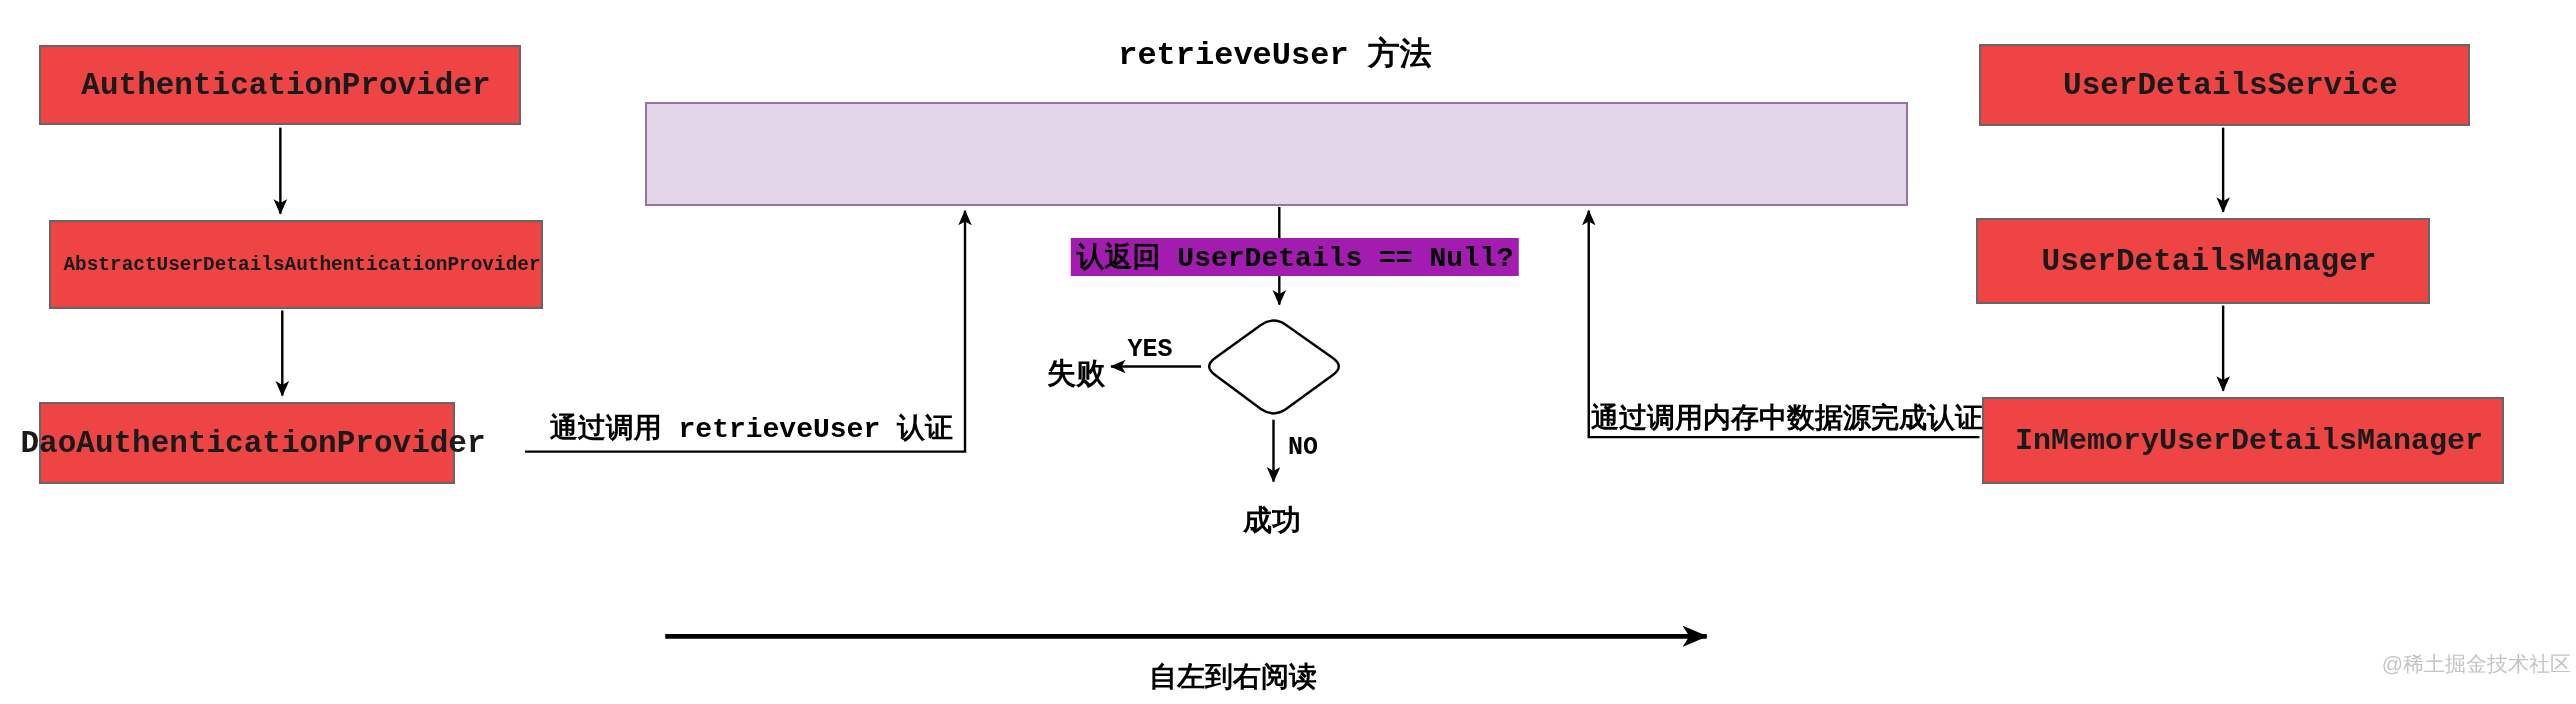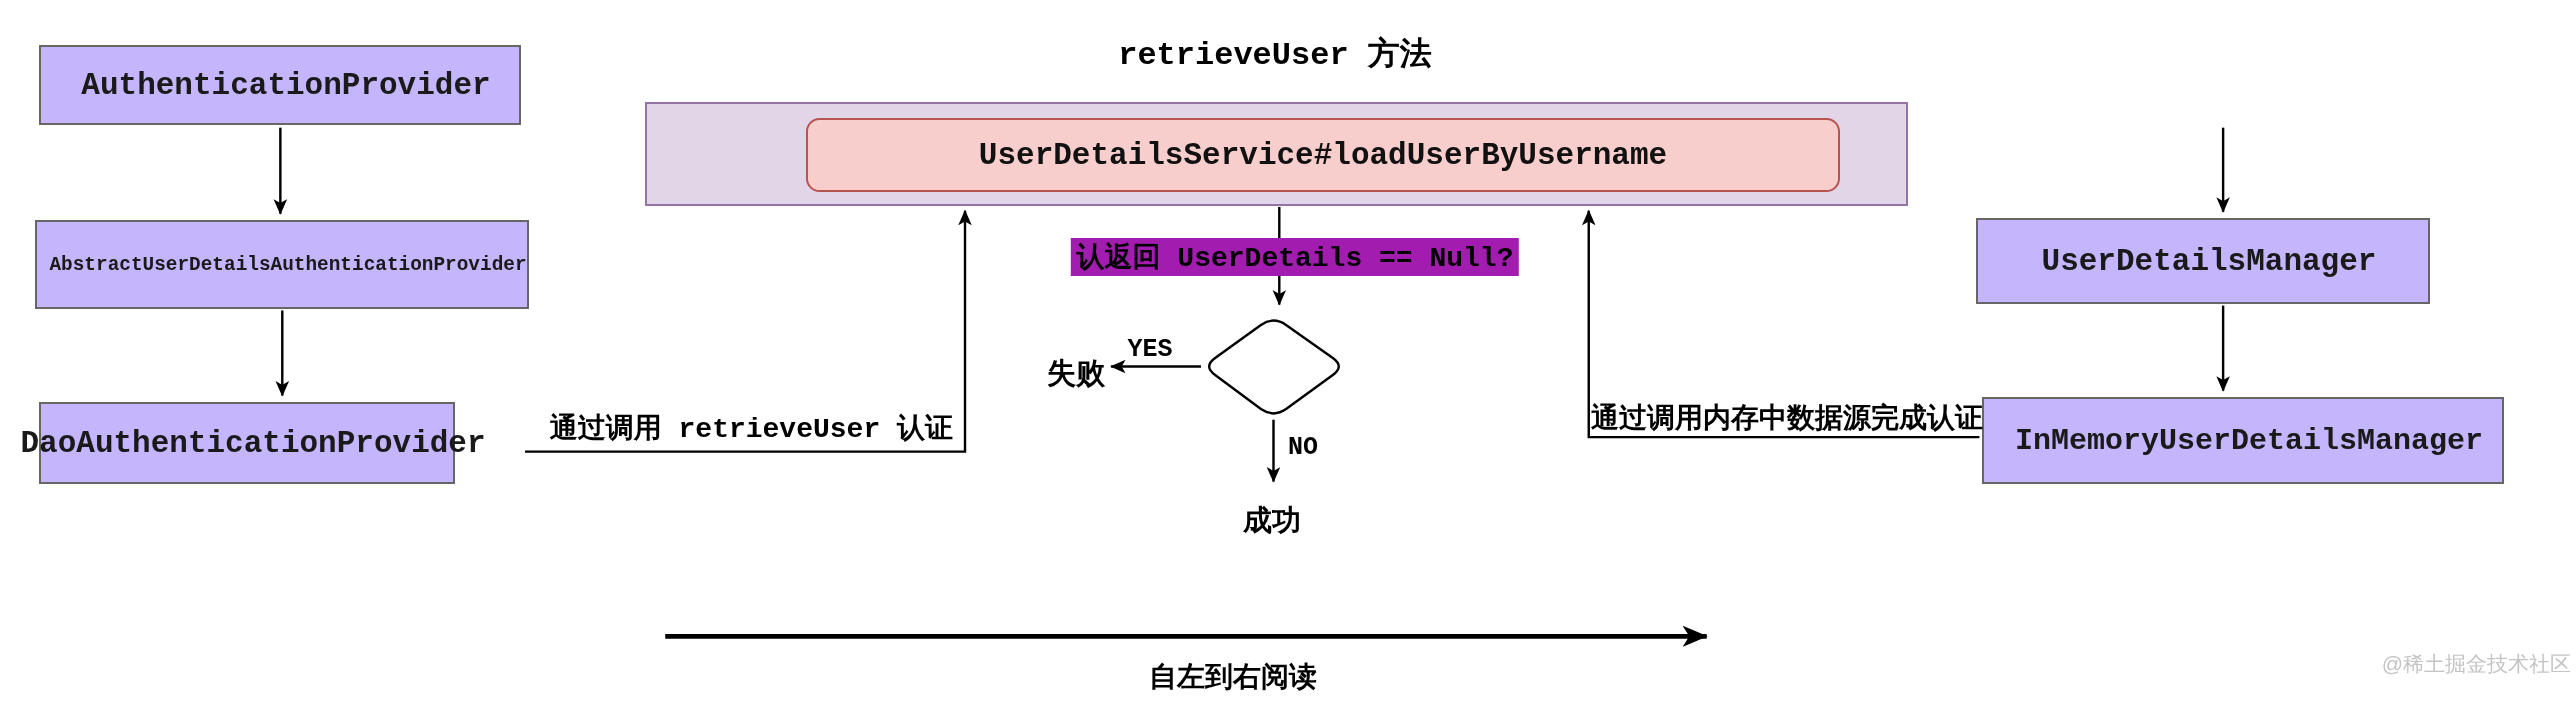--- a/index.html
+++ b/index.html
@@ -13,21 +13,21 @@
     overflow: hidden;
   }
   .svg-layer {
     position: absolute;
     left: 0; top: 0;
     width: 2576px; height: 704px;
     pointer-events: none;
   }
   .node {
     position: absolute;
-    background: #c4b5fd;
+    background: #ef4444;
     border: 2.9px solid #666666;
     display: flex;
     align-items: center;
     justify-content: center;
     text-align: center;
     color: #1a1a1a;
     font-family: "Liberation Mono", "DejaVu Sans Mono", monospace;
     font-weight: 700;
     padding-left: 12px;
   }
@@ -36,21 +36,21 @@
   .cjk { font-family: "Liberation Sans", "DejaVu Sans", sans-serif; font-weight: 700; }
   .label {
     position: absolute;
     color: #000000;
     white-space: nowrap;
   }
   .centered { transform: translateX(-50%); }
 
   
   .node-l1 { left: 39px;   top: 45px;  width: 482px; height: 80px; font-size: 31px; }
-  .node-l2 { left: 35px;   top: 220px; width: 494px; height: 89px; font-size: 19.4px; }
+  .node-l2 { left: 49px;   top: 220px; width: 494px; height: 89px; font-size: 19.4px; }
   .node-l3 { left: 39px;   top: 402px; width: 416px; height: 82px; font-size: 31px; }
   
   .node-r1 { left: 1979px; top: 44px;  width: 491px; height: 82px; font-size: 31px; }
   .node-r2 { left: 1976px; top: 218px; width: 454px; height: 86px; font-size: 31px; }
   .node-r3 { left: 1982px; top: 397px; width: 522px; height: 87px; font-size: 30px; }
 
   .container-box {
     position: absolute;
     left: 645px; top: 102px;
     width: 1263px; height: 104px;
@@ -120,28 +120,28 @@
     <path d="M1256 370 L1303 336 Q1316 327 1329 336 L1377 370 Q1390 379 1377 388 L1329 423 Q1316 432 1303 423 L1256 388 Q1243 379 1256 370 Z" fill="#ffffff" stroke="#000000" stroke-width="2.5"></path>
 
     <path d="M1241 379 L1148 379" stroke="#000" stroke-width="2.5" fill="none" marker-end="url(#arrow)"></path>
 
     <path d="M1316 434 L1316 498" stroke="#000" stroke-width="2.5" fill="none" marker-end="url(#arrow)"></path>
 
     <path d="M687 658 L1764 658" stroke="#000" stroke-width="5" fill="none" marker-end="url(#arrow-big)"></path>
   </svg>
 
   <div class="container-box"></div>
-  <div class="method-box mono">UserDetailsService#loadUserByUsername</div>
 
   <div class="label mixed centered title-label">retrieveUser 方法</div>
 
   <div class="node node-l1">AuthenticationProvider</div>
   <div class="node node-l2">AbstractUserDetailsAuthenticationProvider</div>
   <div class="node node-l3">DaoAuthenticationProvider</div>
 
+  <div class="node node-r1">UserDetailsService</div>
   <div class="node node-r2">UserDetailsManager</div>
   <div class="node node-r3">InMemoryUserDetailsManager</div>
 
   <div class="label mixed edge-label-left">通过调用 retrieveUser 认证</div>
   <div class="label cjk edge-label-right">通过调用内存中数据源完成认证</div>
 
   <div class="label mixed centered question-label">认返回 UserDetails == Null?</div>
   <div class="label mono centered yes-label">YES</div>
   <div class="label mono centered no-label">NO</div>
   <div class="label cjk centered fail-label">失败</div>

